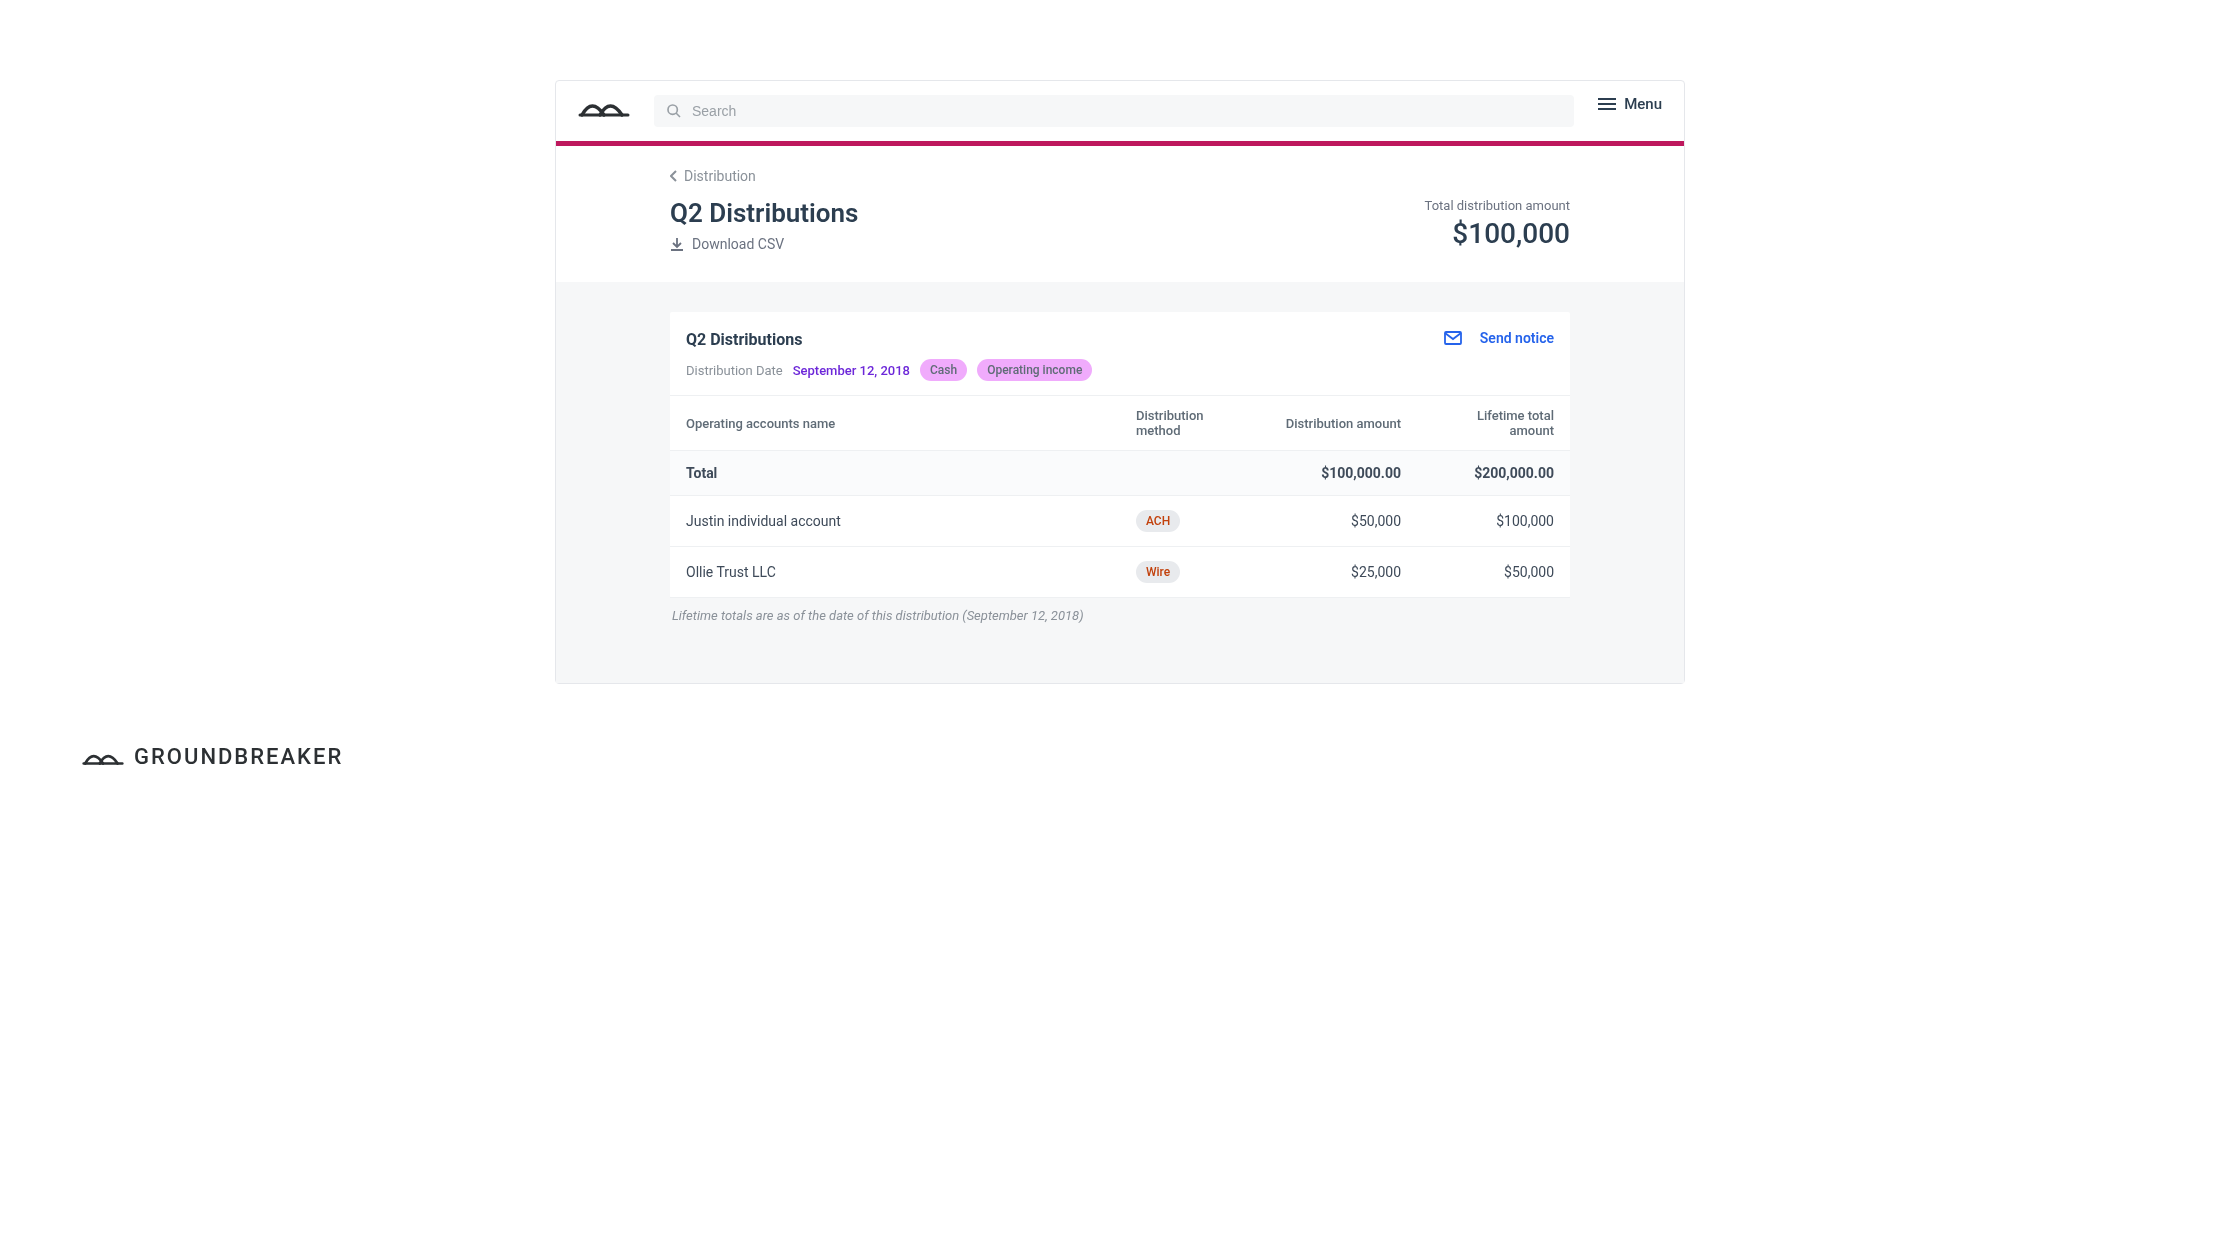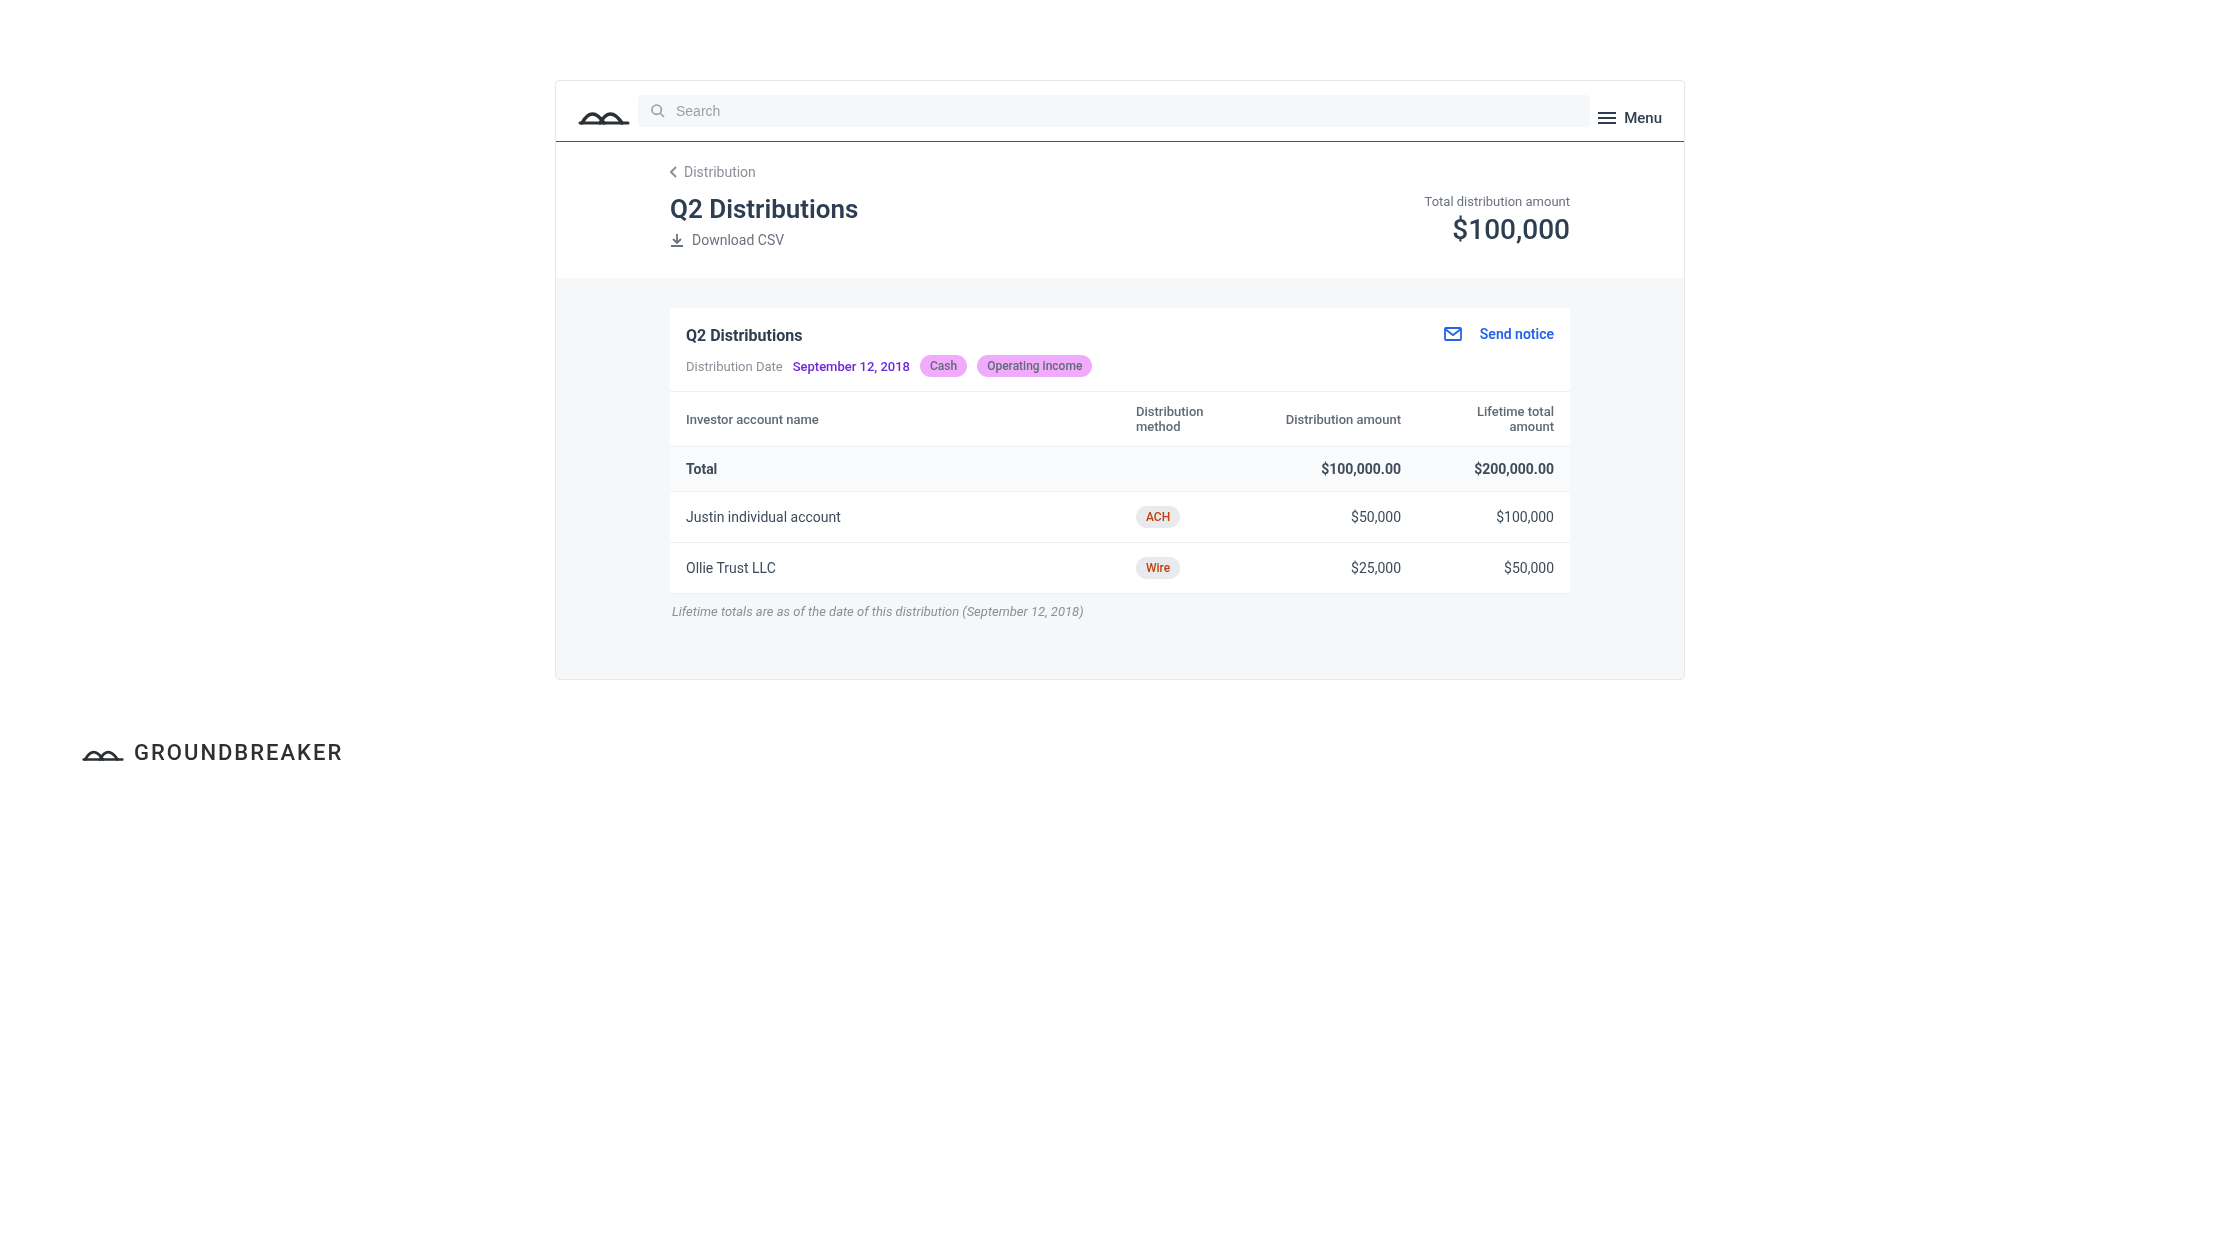--- a/index.html
+++ b/index.html
@@ -14,24 +14,24 @@
     }
     .app-container {
       width: 1130px;
       margin: 80px auto 0;
       border: 1px solid #e5e7eb;
       border-radius: 4px;
       background: #fff;
     }
     .header-bar {
       display: flex;
-      align-items: flex-end;
+      align-items: flex-start;
       padding: 14px 22px;
-      border-bottom: 1px solid #be185d;
-      gap: 8px;
+      border-bottom: 5px solid #be185d;
+      gap: 24px;
     }
     .logo-small {
       display: flex;
       align-items: center;
     }
     .search-wrap {
       flex: 1;
       display: flex;
       align-items: center;
       background: #f6f7f8;
@@ -306,21 +306,21 @@
             <rect x="1" y="1" width="16" height="12" rx="1" fill="none" stroke="#2563eb" stroke-width="1.8"></rect>
             <path d="M 1 2 L 9 8 L 17 2" fill="none" stroke="#2563eb" stroke-width="1.8"></path>
           </svg>
           <span>Send notice</span>
         </div>
       </div>
 
       <table>
         <thead>
           <tr>
-            <th class="col-name">Investor account name</th>
+            <th class="col-name">Operating accounts name</th>
             <th class="col-method">Distribution method</th>
             <th class="num col-amount">Distribution amount</th>
             <th class="num col-lifetime">Lifetime total amount</th>
           </tr>
         </thead>
         <tbody>
           <tr class="total-row">
             <td>Total</td>
             <td></td>
             <td class="num">$100,000.00</td>

